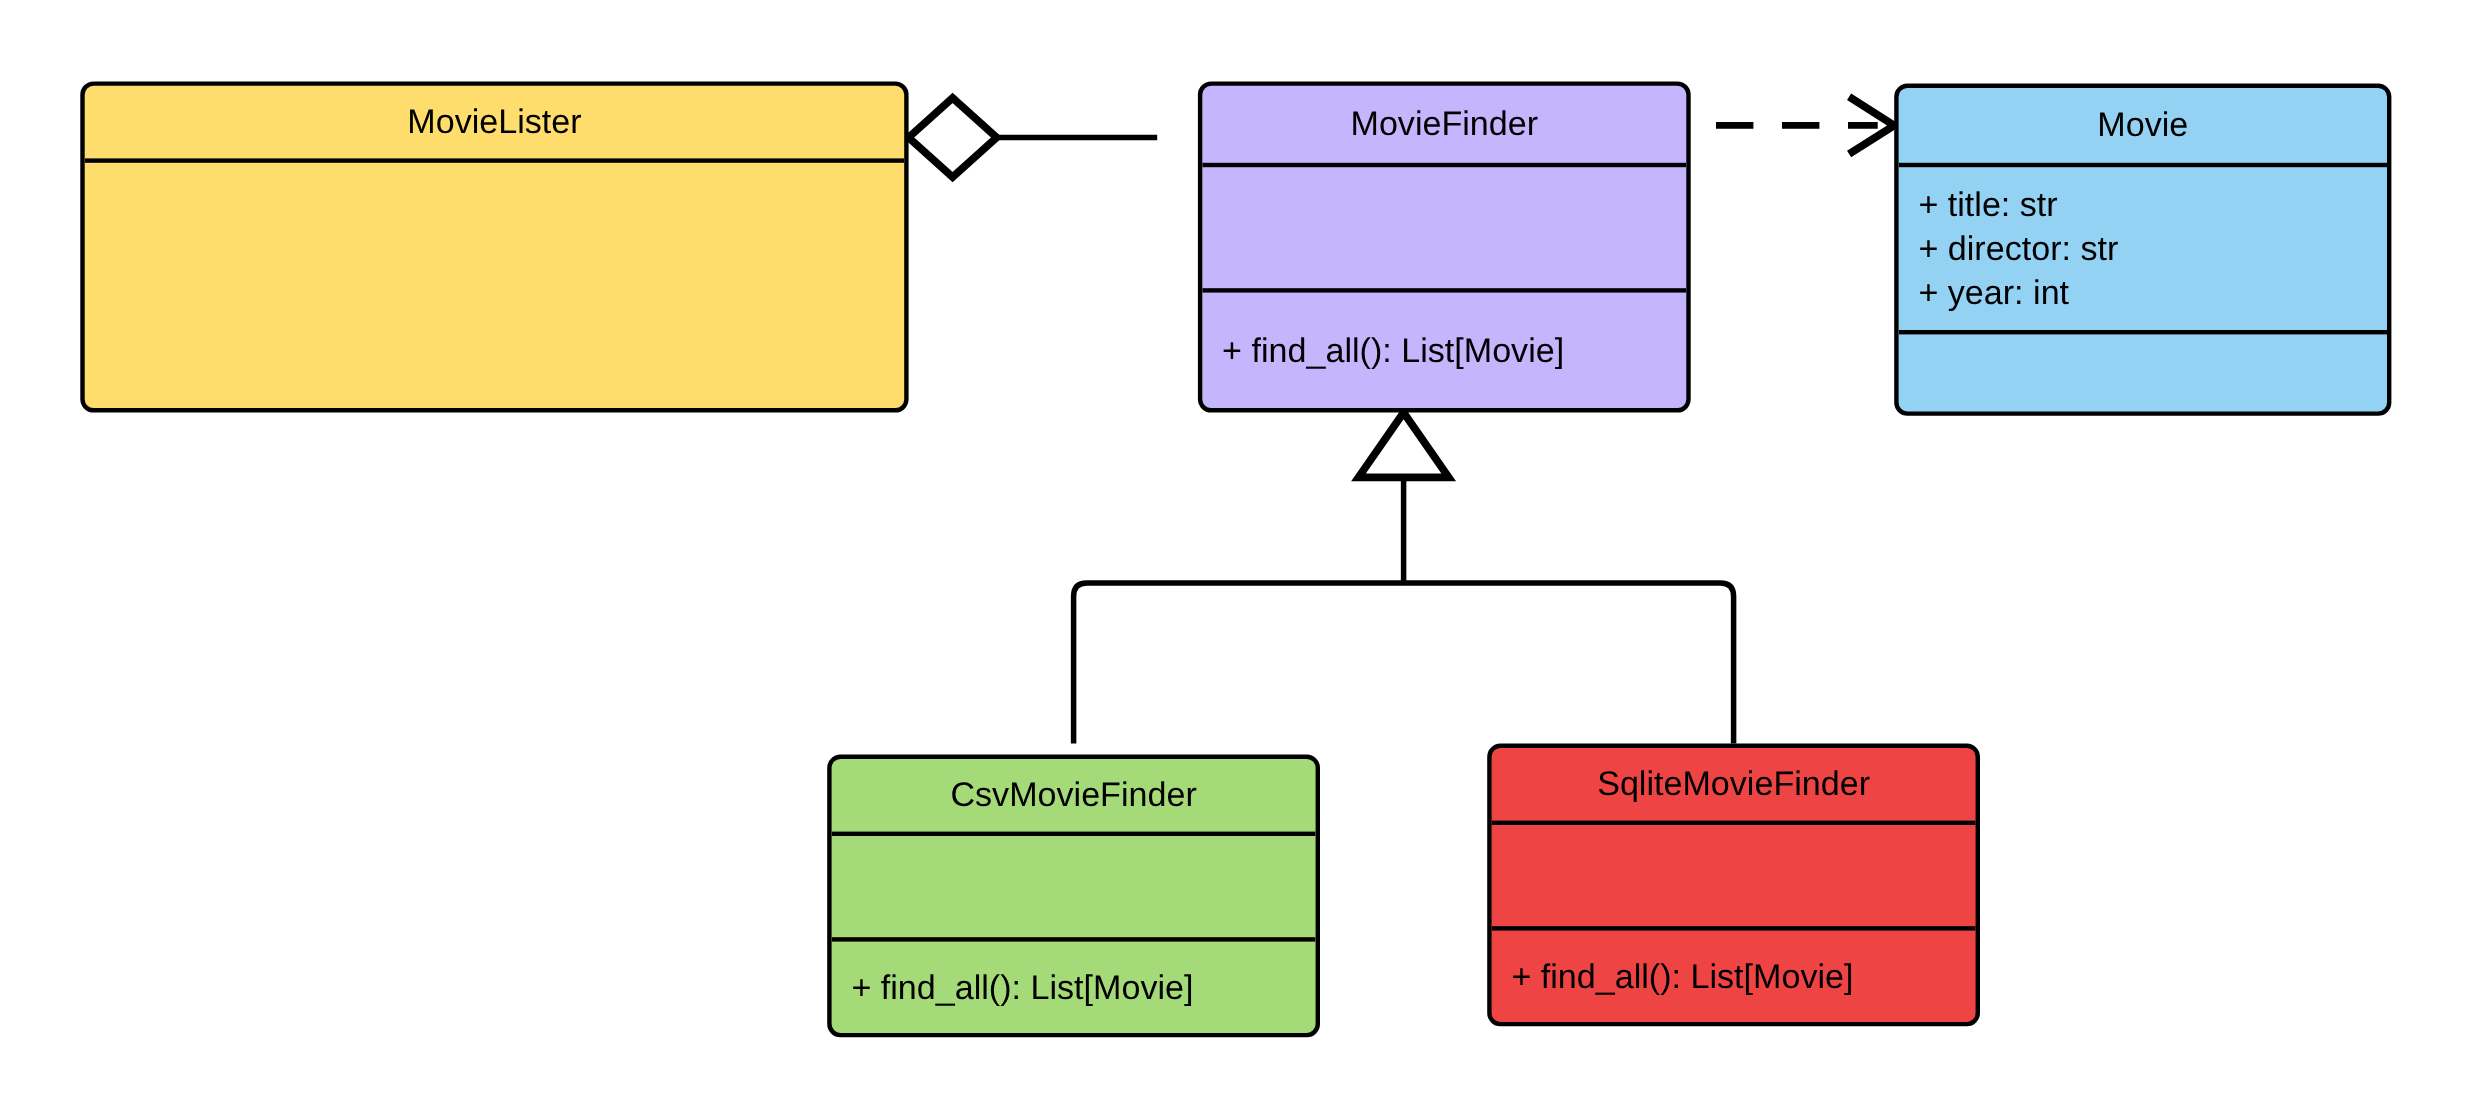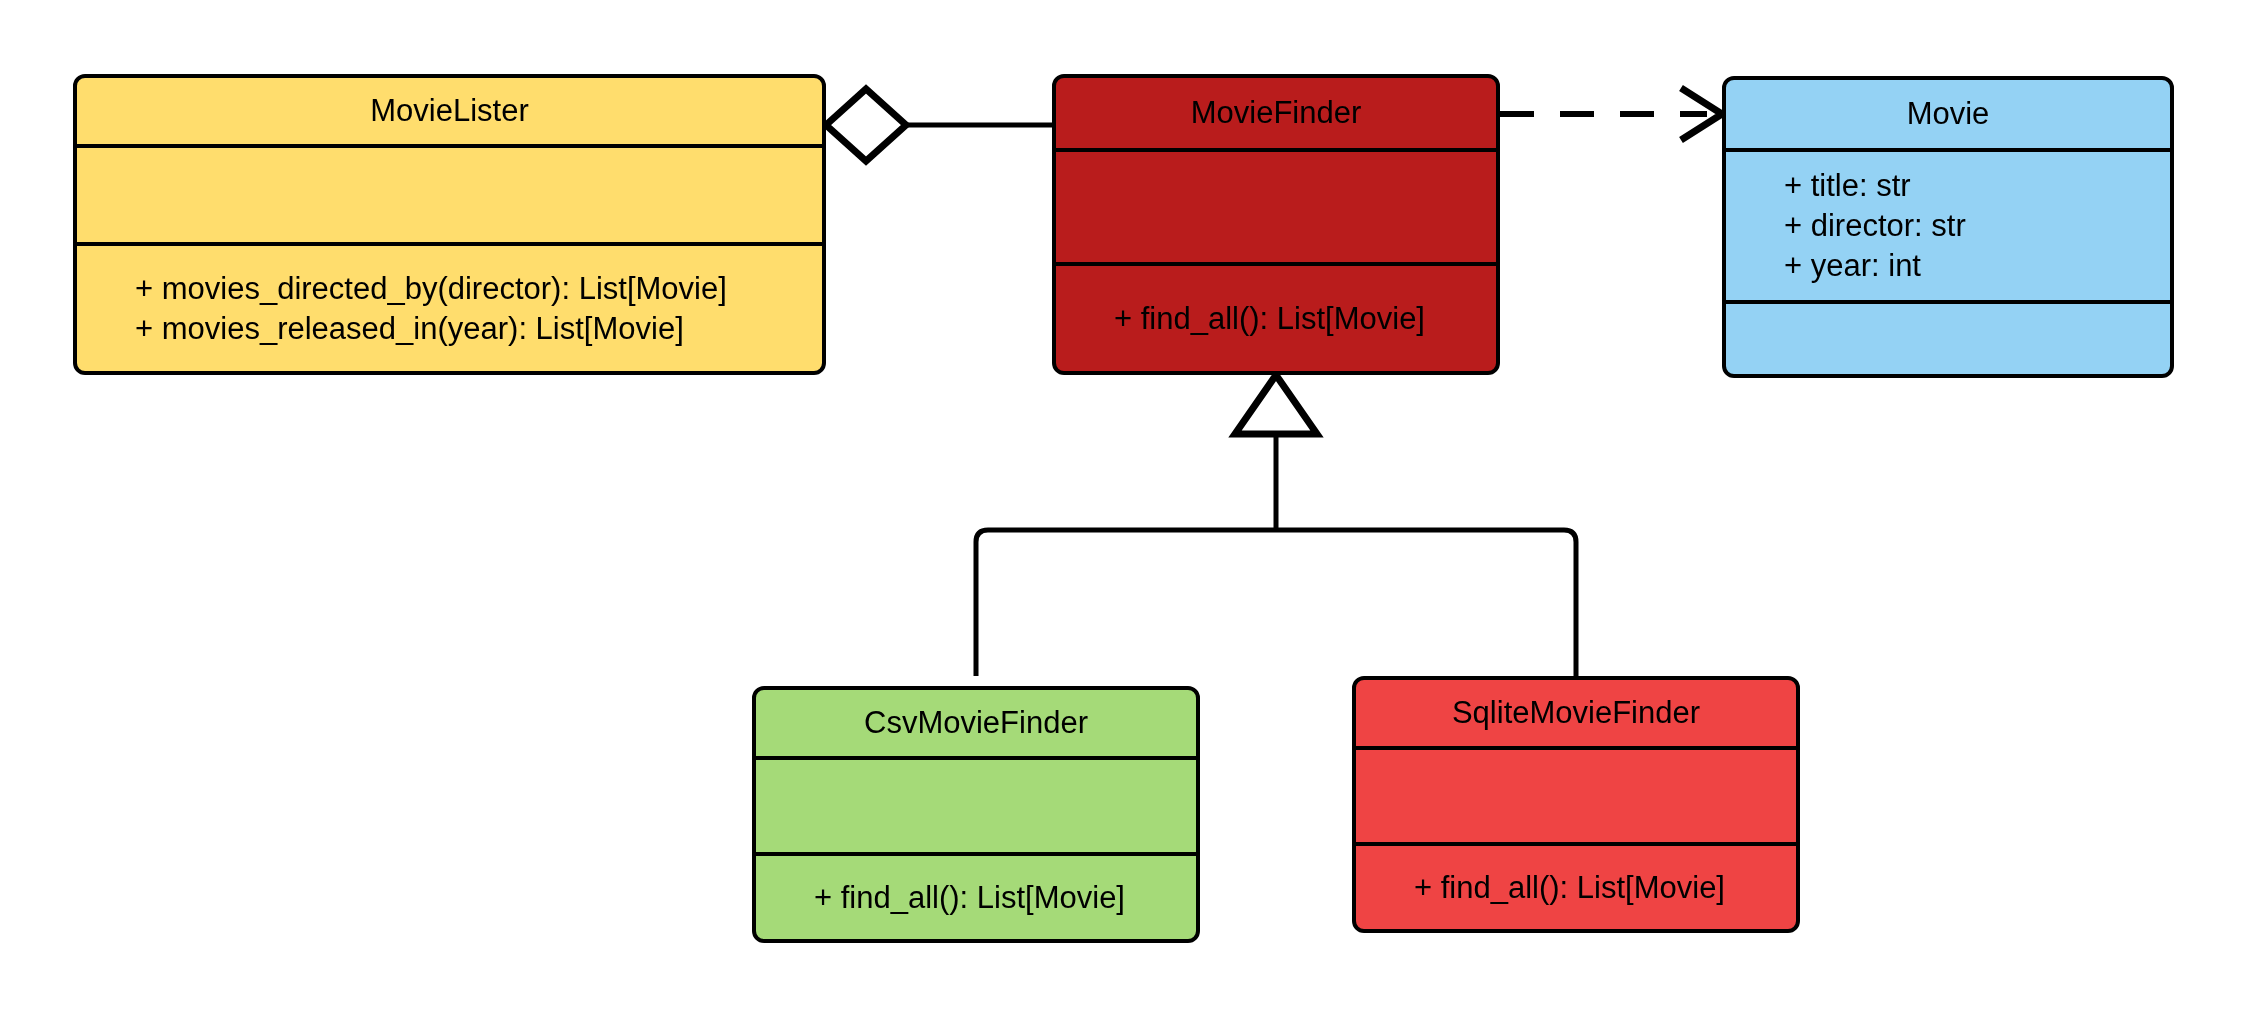--- a/index.html
+++ b/index.html
@@ -40,21 +40,20 @@
   }
   .class-name {
     text-align: center;
     font-size: 31px;
     color: #000000;
     line-height: 1.1;
     white-space: nowrap;
   }
   .member-list {
     padding-left: 18px;
-    margin-left: 40px;
   }
   .member {
     font-size: 31px;
     color: #000000;
     line-height: 1.28;
     white-space: nowrap;
     text-align: left;
   }
   .empty-compartment { }
   svg.edges {
@@ -90,29 +89,23 @@
 
       <polygon points="1276,375 1317,434 1235,434" fill="#ffffff" stroke="#000000" stroke-width="7" stroke-linejoin="miter"></polygon>
     </g>
   </svg>
 
   <div class="uml-class" style="left:73px; top:74px; width:753px; height:301px; background:#ffdd6d;">
     <div class="compartment" style="height:66px;">
       <div class="class-name">MovieLister</div>
     </div>
     <div class="compartment empty-compartment" style="height:98px;"></div>
-    <div class="compartment" style="flex:1 1 auto;">
-      <div class="member-list">
-        <div class="member">+ movies_directed_by(director): List[Movie]</div>
-        <div class="member">+ movies_released_in(year): List[Movie]</div>
-      </div>
-    </div>
   </div>
 
-  <div class="uml-class" style="left:1052px; top:74px; width:448px; height:301px; background:#b91c1c;justify-content:center;">
+  <div class="uml-class" style="left:1089px; top:74px; width:448px; height:301px; background:#c4b5fd;justify-content:center;">
     <div class="compartment" style="height:70px;">
       <div class="class-name">MovieFinder</div>
     </div>
     <div class="compartment empty-compartment" style="height:114px;"></div>
     <div class="compartment" style="flex:1 1 auto;">
       <div class="member-list">
         <div class="member">+ find_all(): List[Movie]</div>
       </div>
     </div>
   </div>

